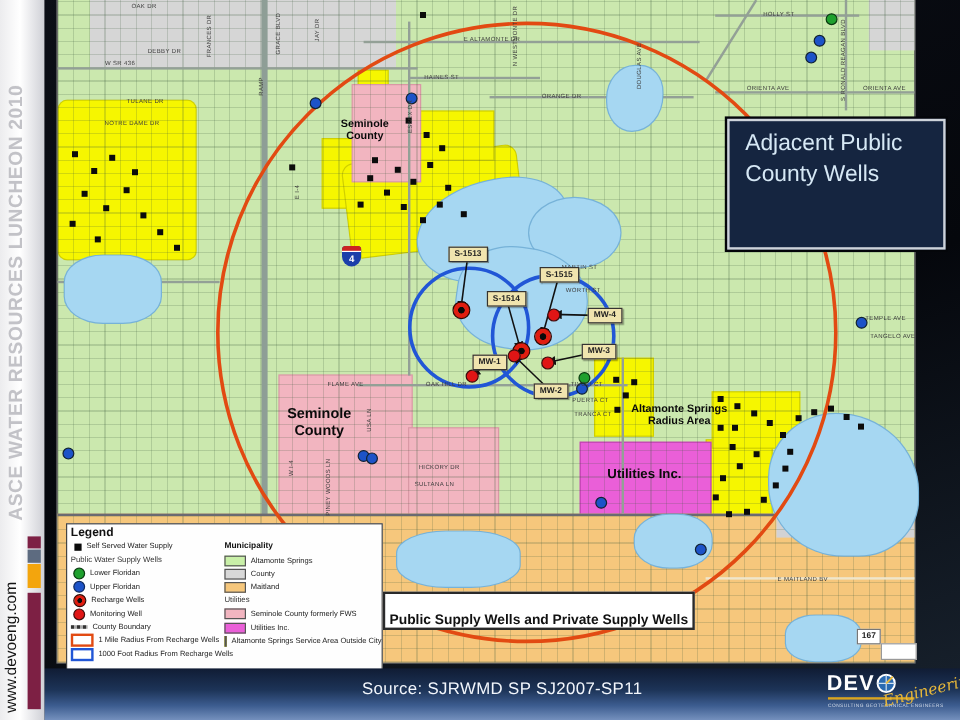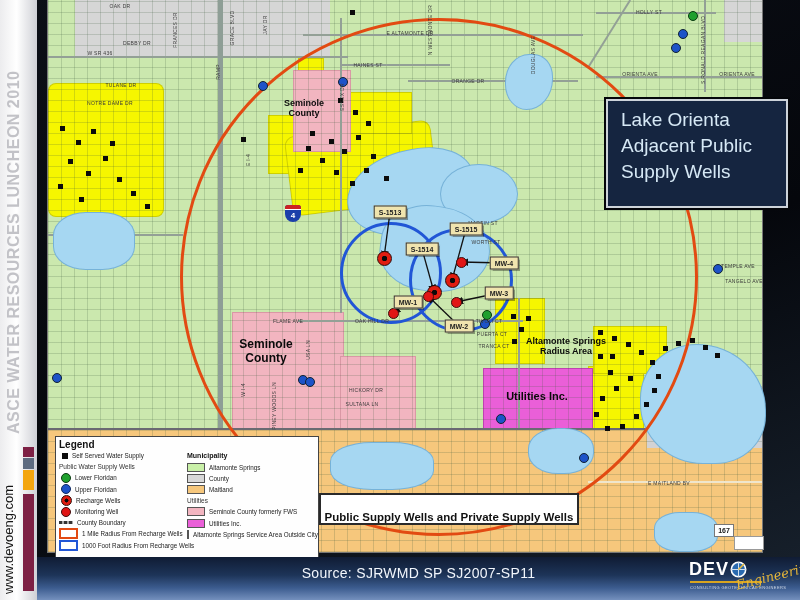--- a/index.html
+++ b/index.html
@@ -411,23 +411,22 @@
             <div class="lg-row">
               <span class="swatch" style="background: rgb(246, 246, 0);"></span>
               <span class="lg-label">Altamonte Springs Service Area Outside City</span>
             </div>
           </div>
       </div>
     </div>
   </div>
 
   <div class="titlebox">
-    <div>Lake Orienta</div>
     <div>Adjacent Public</div>
-    <div>Supply Wells</div>
+    <div>County Wells</div>
   </div>
 
   <div class="infobox">
     <div>Public Supply Wells and Private Supply Wells</div>
   </div>
 
   <div class="bottombar">
     <div class="source-text">Source: SJRWMD SP SJ2007-SP11</div>
     <div class="logo">
       <div class="logo-top">

